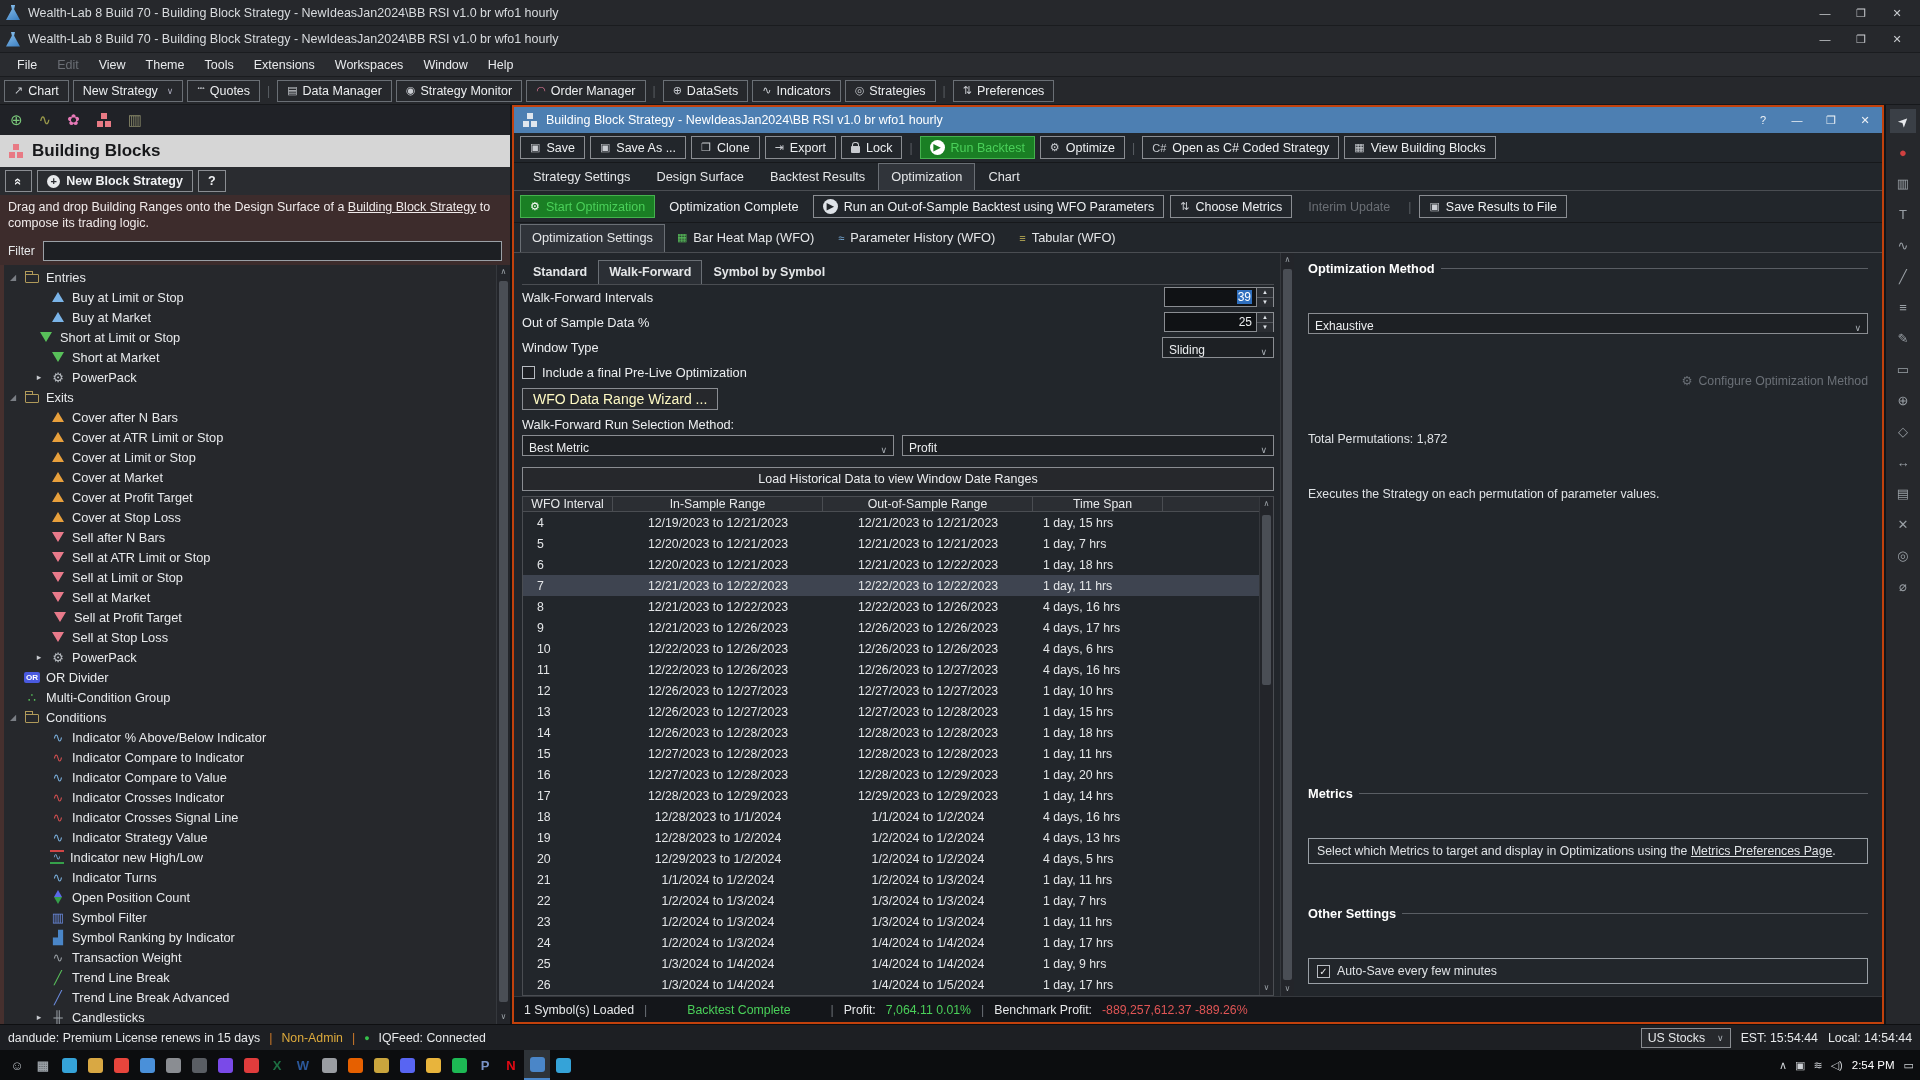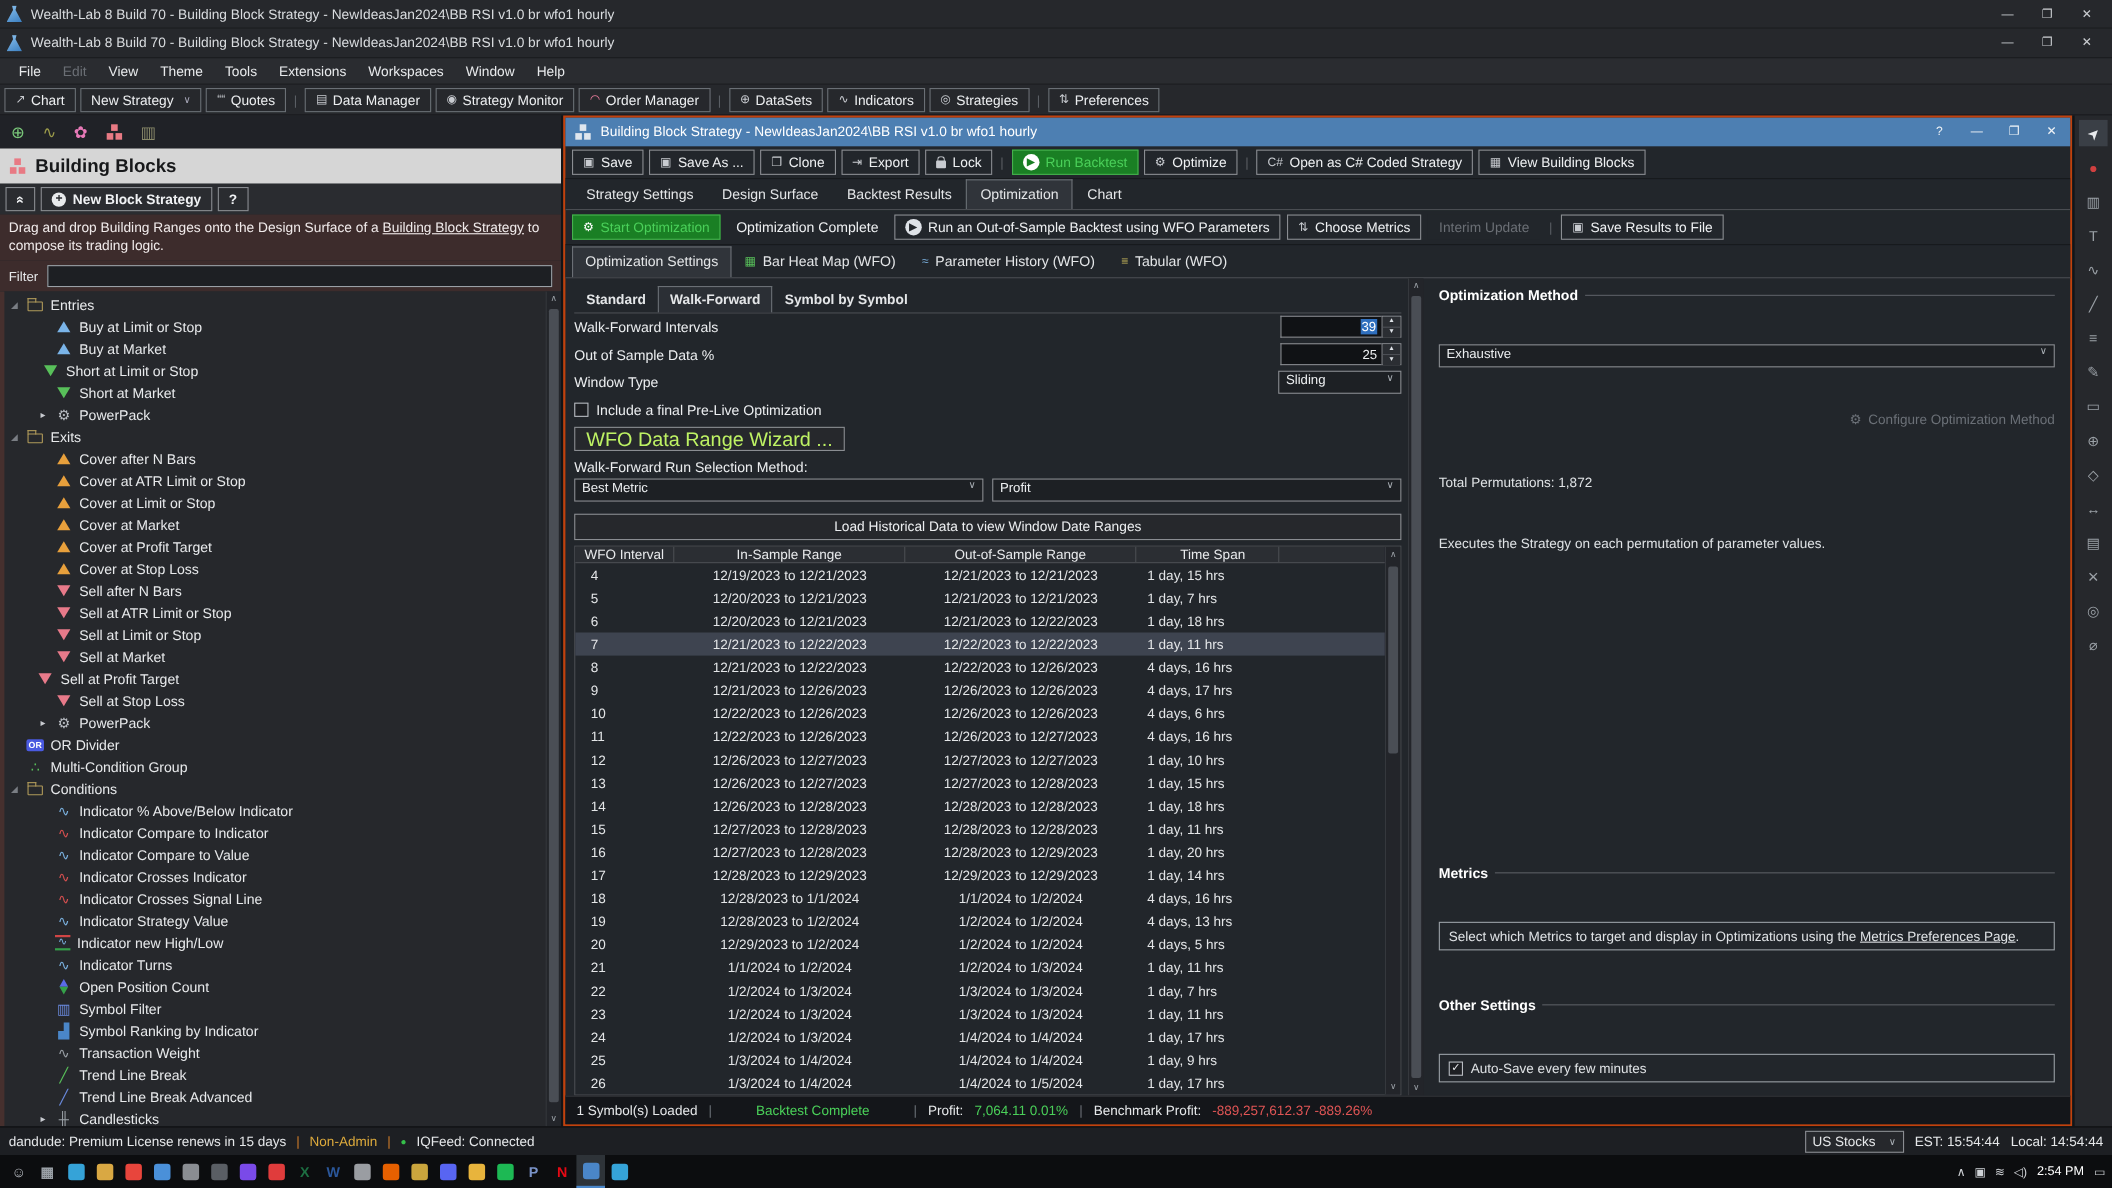--- a/index.html
+++ b/index.html
@@ -111,27 +111,27 @@
   .mtab.active { background:#2b2f35; border-color:#6a6f75; }
 
   .frow { height:24px; display:flex; align-items:center; justify-content:space-between; margin-bottom:1px; }
   .flabel { font-size:12.8px; color:#eceef0; }
   .spin { display:flex; align-items:stretch; height:20px; }
   .spin-val { width:92px; background:#101215; border:1px solid #8a8d92; border-right:none; text-align:right; padding:2px 4px; color:#eceef0; }
   .spin-val .hl { background:#2f6fbe; color:#fff; padding:0 1px; }
   .spin-btns { width:18px; display:flex; flex-direction:column; border:1px solid #8a8d92; }
   .spin-btns span { flex:1; font-size:6px; text-align:center; line-height:9px; color:#dfe3e8; background:#2b2e33; }
   .spin-btns span:first-child { border-bottom:1px solid #55585e; }
-  .sel-box { height:21px; background:#1d2024; border:1px solid #8a8d92; display:flex; align-items:flex-start; justify-content:space-between; padding:0 6px; color:#eceef0; }
+  .sel-box { height:21px; background:#1d2024; border:1px solid #8a8d92; display:flex; align-items:flex-end; justify-content:space-between; padding:0 6px; color:#eceef0; }
   .sel-box .dd { font-size:9px; color:#aab0b6; margin-left:10px; }
   .sel-sm { width:112px; }
   .chk-row { height:25px; display:flex; align-items:center; gap:7px; }
   .chk { width:13px; height:13px; border:1px solid #b8bcc2; background:#1d1f23; display:inline-flex; align-items:center; justify-content:center; font-size:10px; color:#e8eaec; }
   .btn-row { height:28px; display:flex; align-items:center; }
-  .plain-btn { border:1px solid #8a8d92; background:#26282c; color:#bef264; height:22px; padding:0 10px; font-size:18px; font-family:inherit; }
+  .plain-btn { border:1px solid #8a8d92; background:#26282c; color:#fef9c3; height:22px; padding:0 10px; font-size:14px; font-family:inherit; }
   .lbl-row { height:22px; display:flex; align-items:center; }
   .sels-row { height:26px; display:flex; gap:8px; margin-bottom:6px; }
   .sels-row .sel-box { flex:1; }
   .load-btn { height:24px; border:1px solid #8a8d92; background:#26282c; color:#eceef0; font-size:12.5px; width:100%; text-align:center; margin-bottom:5px; font-family:inherit; }
 
   .wfo-table { flex:1; display:flex; min-height:0; border:1px solid #4a4d52; }
   .wt-grid { flex:1; display:flex; flex-direction:column; min-height:0; }
   .wt-head { height:21px; display:flex; background:#2b2e33; border-bottom:1px solid #4a4d52; }
   .wt-head span { border-right:1px solid #4a4d52; display:flex; align-items:center; justify-content:center; font-size:12.3px; color:#e8eaec; }
   .wt-row { height:21px; display:flex; align-items:center; font-size:12.3px; color:#e4e6e8; }
@@ -383,21 +383,21 @@
             <div class="tree-row" style="padding-left: 30px;">
               <span class="expander"></span>
               <span class="tri tri-down" style="border-top-color: rgb(232, 122, 138);"></span>
               <span>Sell at Limit or Stop</span>
             </div>
             <div class="tree-row" style="padding-left: 30px;">
               <span class="expander"></span>
               <span class="tri tri-down" style="border-top-color: rgb(232, 122, 138);"></span>
               <span>Sell at Market</span>
             </div>
-            <div class="tree-row" style="padding-left: 13px;">
+            <div class="tree-row" style="padding-left: 32px;">
               <span class="expander"></span>
               <span class="tri tri-down" style="border-top-color: rgb(232, 122, 138);"></span>
               <span>Sell at Profit Target</span>
             </div>
             <div class="tree-row" style="padding-left: 30px;">
               <span class="expander"></span>
               <span class="tri tri-down" style="border-top-color: rgb(232, 122, 138);"></span>
               <span>Sell at Stop Loss</span>
             </div>
             <div class="tree-row" style="padding-left: 30px;">

